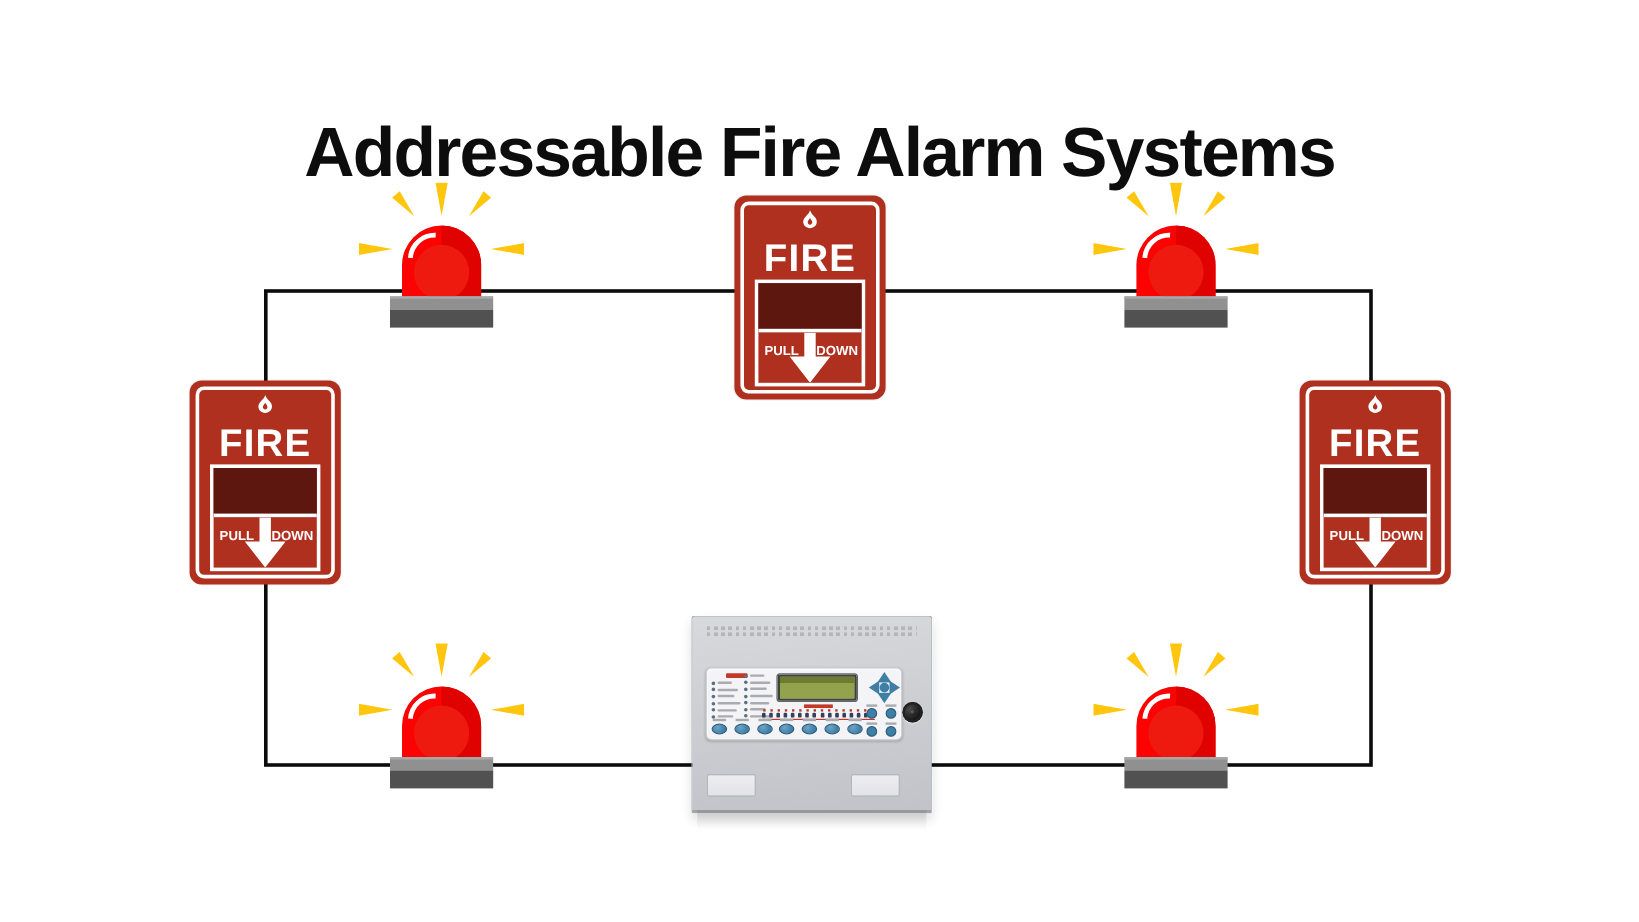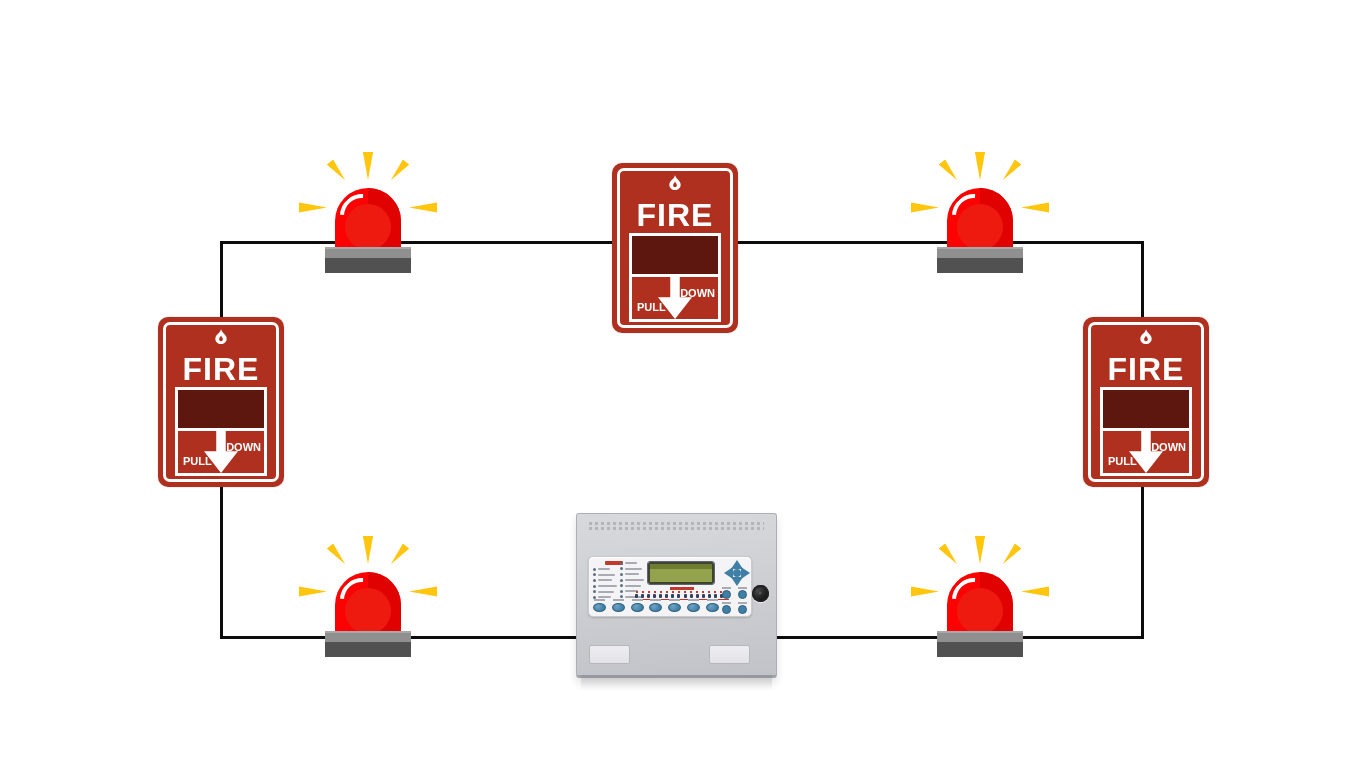--- a/index.html
+++ b/index.html
@@ -32,21 +32,21 @@
     position:absolute;top:36px;left:0;width:100%;text-align:center;
     color:#fff;font-size:32px;font-weight:700;letter-spacing:1px;line-height:1;
   }
   .ps-handle{position:absolute;left:17px;right:17px;top:70px;bottom:11px;border:3px solid #fff;}
   .ps-dark{height:38px;background:var(--station-dark,#5e170f);border-bottom:3px solid #fff;}
   .ps-arrow{
     position:absolute;left:50%;transform:translateX(-50%);top:41px;width:34px;height:42px;background:#fff;
     clip-path:polygon(36% 0,64% 0,64% 48%,100% 48%,50% 100%,0 48%,36% 48%);
   }
   .ps-pull,.ps-down{position:absolute;top:51px;color:#fff;font-size:11px;font-weight:700;}
-  .ps-pull{left:5px;margin-top:14px;}
+  .ps-pull{left:5px;}
   .ps-down{right:3px;}
 
   
   .siren{position:absolute;width:150px;height:121px;}
   .ray{position:absolute;background:var(--ray-yellow,#ffc60d);}
   .ray-top{left:67px;top:0;width:16px;height:28px;clip-path:polygon(18% 0,82% 0,50% 100%);}
   .ray-tl{left:38px;top:7px;width:13px;height:24px;clip-path:polygon(18% 0,82% 0,50% 100%);transform:rotate(-40deg);}
   .ray-tr{left:99px;top:7px;width:13px;height:24px;clip-path:polygon(18% 0,82% 0,50% 100%);transform:rotate(40deg);}
   .ray-left{left:6px;top:49px;width:28px;height:13px;clip-path:polygon(0 12%,0 88%,100% 50%);}
   .ray-right{left:116px;top:49px;width:28px;height:13px;clip-path:polygon(100% 12%,100% 88%,0 50%);}
@@ -123,20 +123,21 @@
   .keyhole::after{content:'';position:absolute;left:6px;top:6px;width:5px;height:5px;border-radius:50%;
     background:radial-gradient(circle at 40% 40%,#666,#000);}
   .slot{position:absolute;top:131px;width:41px;height:19px;border-radius:2px;
     background:linear-gradient(#ededf1,#e2e2e7);border:1px solid #b6b7bd;box-sizing:border-box;}
   .slot-left{left:12px;} .slot-right{left:132px;}
 </style>
 </head>
 <body>
 
 <div class="canvas">
+  <h1 class="page-title">Addressable Fire Alarm Systems</h1>
 
   <div class="wire-loop"></div>
 
   <div id="device-layer">
       <div class="pull-station" style="left: 612px; top: 163px;">
     <div class="ps-border"></div>
     <svg class="ps-flame" viewBox="0 0 24 28" aria-hidden="true">
       <path fill="#ffffff" d="M12 1.5 C13 4.8 15.5 6.7 17.3 8.9 C18.6 10.5 19.2 12 19.2 13.8 C19.2 17.8 16 20.5 12 20.5 C8 20.5 4.8 17.8 4.8 13.8 C4.8 11.5 5.9 9.9 7.5 8.1 C9.3 6.1 11.3 4.6 12 1.5 Z"></path>
       <path fill="var(--station-red,#b0301f)" d="M12 9.5 C12.6 11.3 14.4 12.3 14.4 14.3 C14.4 15.8 13.3 16.8 12 16.8 C10.7 16.8 9.6 15.8 9.6 14.3 C9.6 12.3 11.4 11.3 12 9.5 Z"></path>
     </svg>

